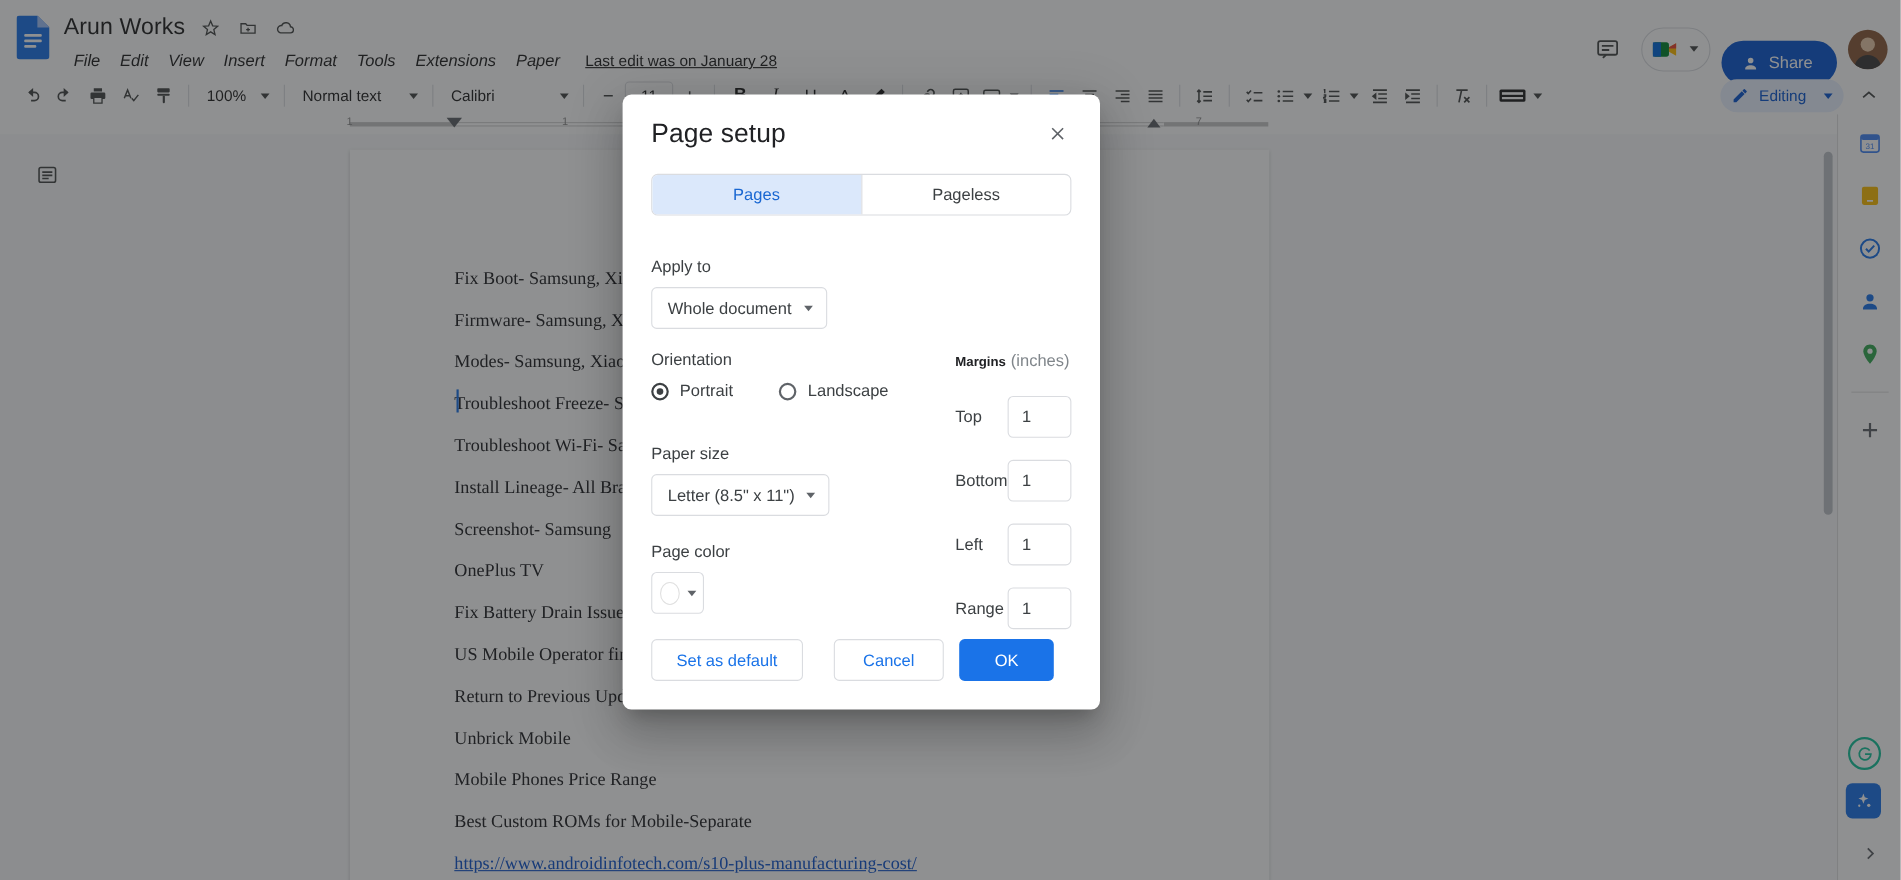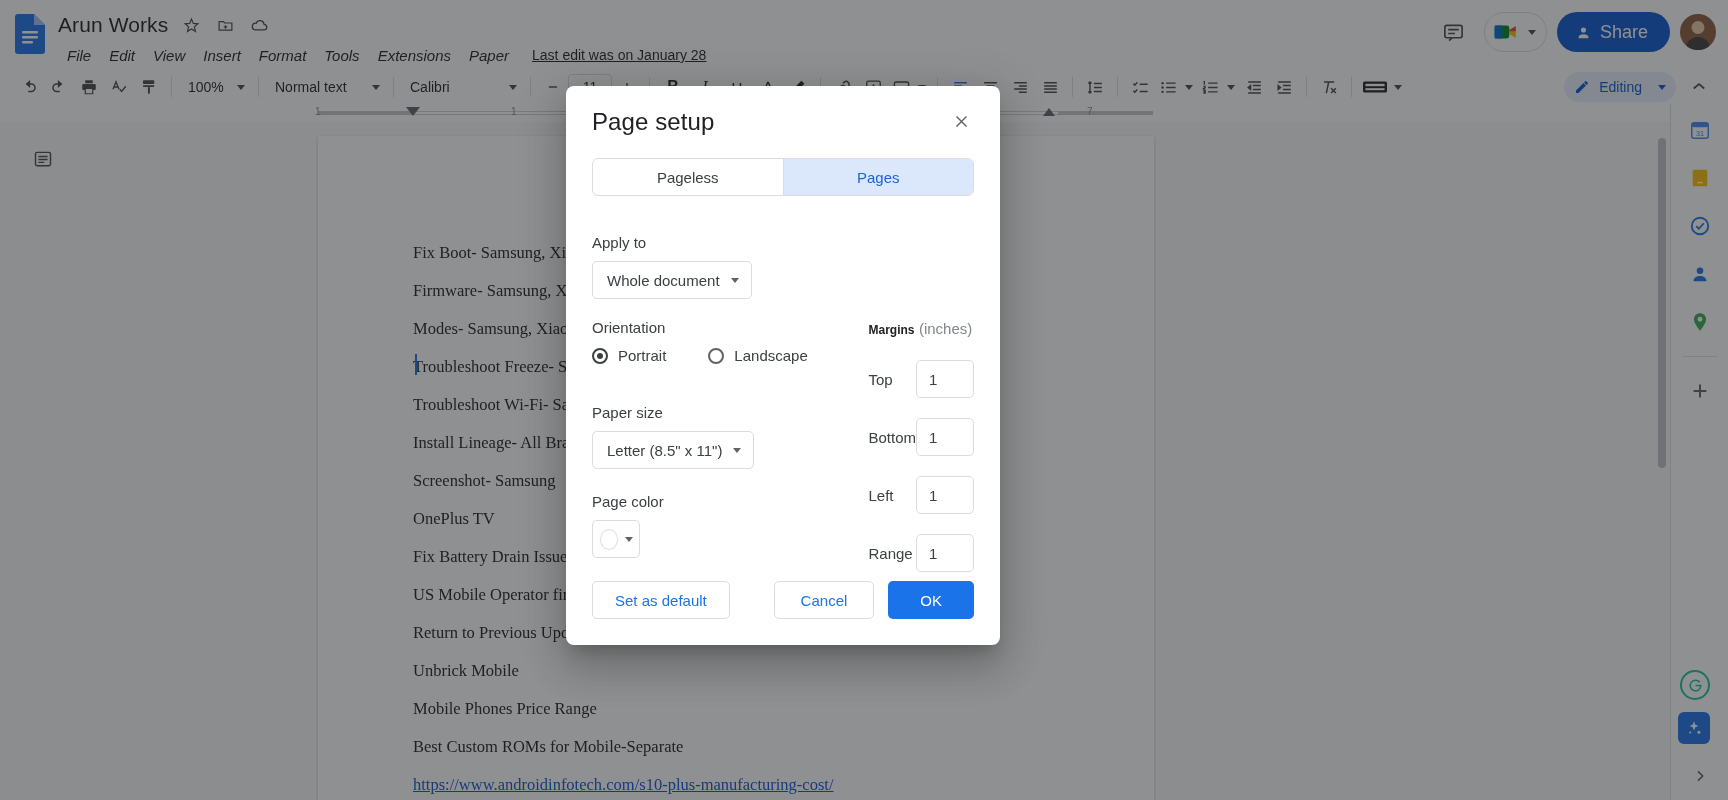--- a/index.html
+++ b/index.html
@@ -22,21 +22,21 @@
   .title-block { flex: 1; padding-left: 8px; }
   .title-row { display: flex; align-items: center; gap: 12px; height: 34px; }
   .doc-title { font-size: 21px; color: #1f1f1f; letter-spacing: .1px; }
   .title-icon { width: 22px; height: 22px; color: #444746; display: inline-flex; align-items: center; justify-content: center; cursor: pointer; }
   .menu-row { display: flex; align-items: center; gap: 0px; height: 24px; margin-top: 1px; }
   .menu-item { font-size: 15px; color: #1f1f1f; padding: 2px 9px; border-radius: 4px; cursor: pointer; font-style: italic; }
   .lastedit { font-size: 14px; color: #1f1f1f; text-decoration: underline; margin-left: 14px; cursor: pointer; }
   .header-right { display: flex; align-items: center; gap: 10px; padding-top: 4px; }
   .hdr-icon-btn { width: 40px; height: 40px; border-radius: 50%; display: flex; align-items: center; justify-content: center; color: #444746; cursor: pointer; }
   .meet-chip { display: flex; align-items: center; gap: 2px; height: 40px; padding: 0 10px 0 8px; border-radius: 20px; border: 1px solid #dadce0; cursor: pointer; }
-  .share-btn { display: flex; align-items: center; gap: 8px; height: 40px; padding: 0 22px 0 18px; border-radius: 20px; background: #0b57d0; color: #fff; font-size: 18px; cursor: pointer; }
+  .share-btn { display: flex; align-items: center; gap: 8px; height: 40px; padding: 0 22px 0 18px; border-radius: 20px; background: #0b57d0; color: #fff; font-size: 15px; cursor: pointer; margin-top: 25px; }
   .avatar { width: 36px; height: 36px; border-radius: 50%; background: #8a5a3b; overflow: hidden; position: relative; cursor: pointer; }
   .avatar::after { content:""; position:absolute; left:50%; top:7px; transform:translateX(-50%); width:13px; height:13px; border-radius:50%; background:#e8c9a8; }
   .avatar::before { content:""; position:absolute; left:50%; bottom:0; transform:translateX(-50%); width:24px; height:13px; border-radius:12px 12px 0 0; background:#3c3b3a; }
 
   
   .toolbar { display: flex; align-items: center; height: 34px; margin: 2px 14px 0 14px; gap: 0px; }
   .tb { height: 30px; min-width: 30px; display: flex; align-items: center; justify-content: center; border-radius: 4px; color: #444746; cursor: pointer; font-size: 14px; }
   .tb-sep { width: 1px; height: 20px; background: #dadce0; margin: 0 7px; }
   .tb-sel { display: flex; align-items: center; justify-content: space-between; height: 30px; border-radius: 4px; padding: 0 6px 0 9px; cursor: pointer; color: #1f1f1f; font-size: 14px; }
   .caret { width: 0; height: 0; border-left: 4px solid transparent; border-right: 4px solid transparent; border-top: 5px solid #444746; margin-left: 7px; }
@@ -114,21 +114,21 @@
   .sec-paper { margin-top: 40px; }
   .sec-color { margin-top: 24px; }
   .color-box { margin-top: 10px; display: inline-flex; align-items: center; height: 38px; width: 48px; border: 1px solid #dadce0; border-radius: 5px; padding: 0 6px 0 7px; cursor: pointer; }
   .color-swatch { width: 21px; height: 21px; border-radius: 50%; background: #fff; border: 1px solid #e0e0e0; }
 
   .margins-head { margin-top: 1px; }
   .mrow { display: flex; align-items: center; justify-content: space-between; margin-top: 14px; }
   .mrow .lbl { flex: 0 0 auto; }
   .minput { width: 58px; height: 38px; border: 1px solid #dadce0; border-radius: 5px; display: flex; align-items: center; padding-left: 12px; font-size: 15px; color: #3c4043; background: #fff; cursor: text; }
 
-  .dlg-actions { position: absolute; left: 26px; right: 26px; bottom: 26px; display: flex; align-items: center; }
+  .dlg-actions { position: absolute; left: 26px; right: 42px; bottom: 26px; display: flex; align-items: center; }
   .btn { height: 38px; border-radius: 5px; display: flex; align-items: center; justify-content: center; font-size: 15px; cursor: pointer; }
   .btn-outline { border: 1px solid #dadce0; color: #1a73e8; padding: 0 22px; }
   .btn-cancel { border: 1px solid #dadce0; color: #1a73e8; padding: 0 26px; margin-left: auto; }
   .btn-primary { background: #1a73e8; color: #fff; padding: 0 32px; margin-left: 14px; }
   svg { display:block; }
 </style>
 </head>
 <body>
 
 <div id="app">
@@ -520,22 +520,22 @@
     <div class="dlg-titlerow">
       <div class="dlg-title">Page setup</div>
       <div class="dlg-close">
         <svg width="17" height="17" viewBox="0 0 24 24" stroke="#5f6368" stroke-width="2" fill="none">
             <path d="M5 5l14 14M19 5L5 19"></path>
           </svg>
       </div>
     </div>
 
     <div class="segbar">
+      <div class="seg active">Pages</div>
       <div class="seg">Pageless</div>
-      <div class="seg active">Pages</div>
     </div>
 
     <div class="sec-applyto">
       <div class="lbl">Apply to</div>
       <div class="select-box">
         <span>Whole document</span>
         <span class="select-caret"></span>
       </div>
     </div>
 

